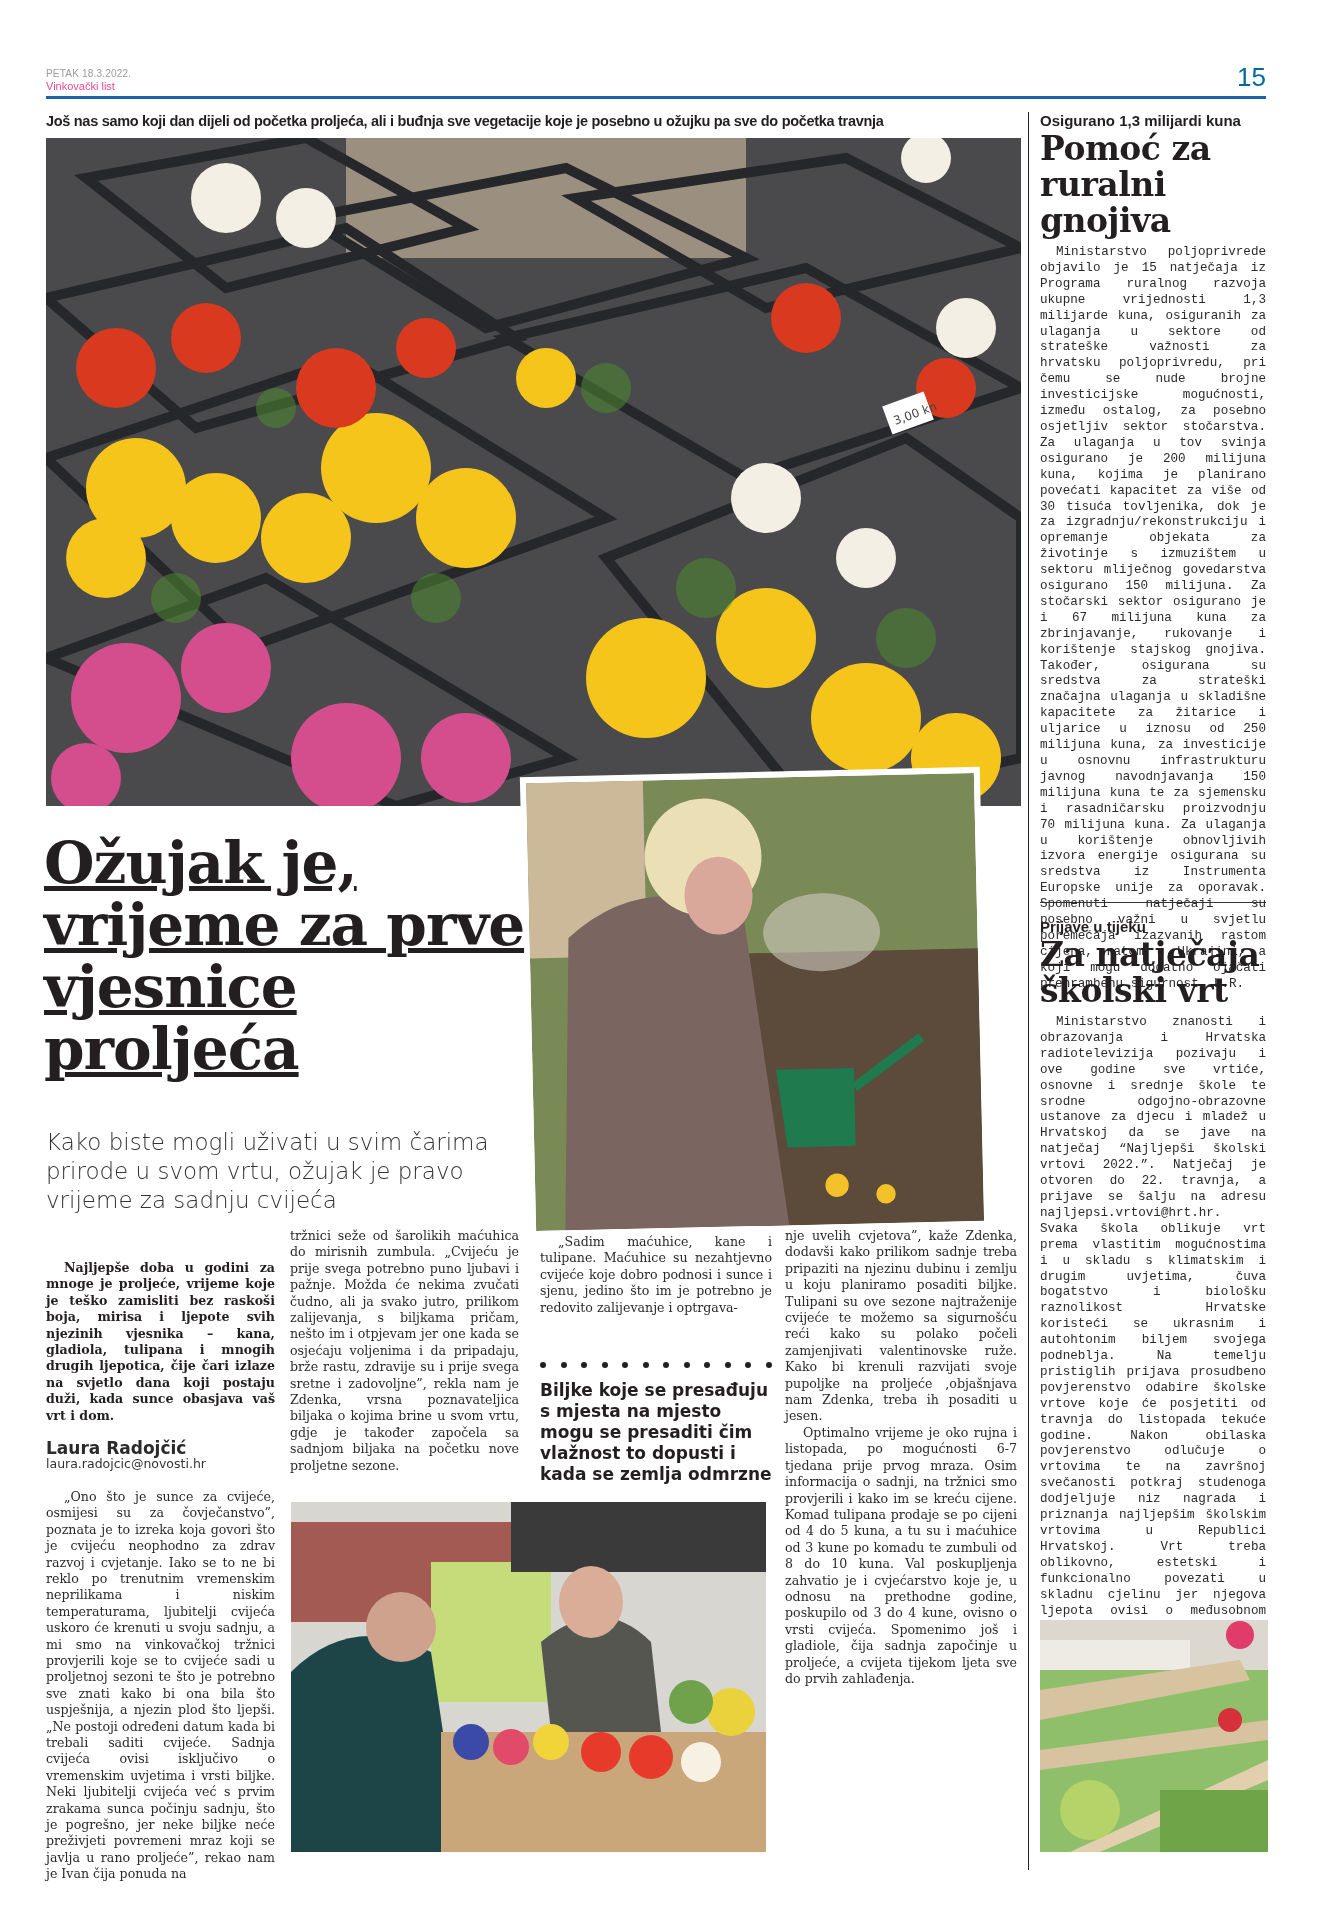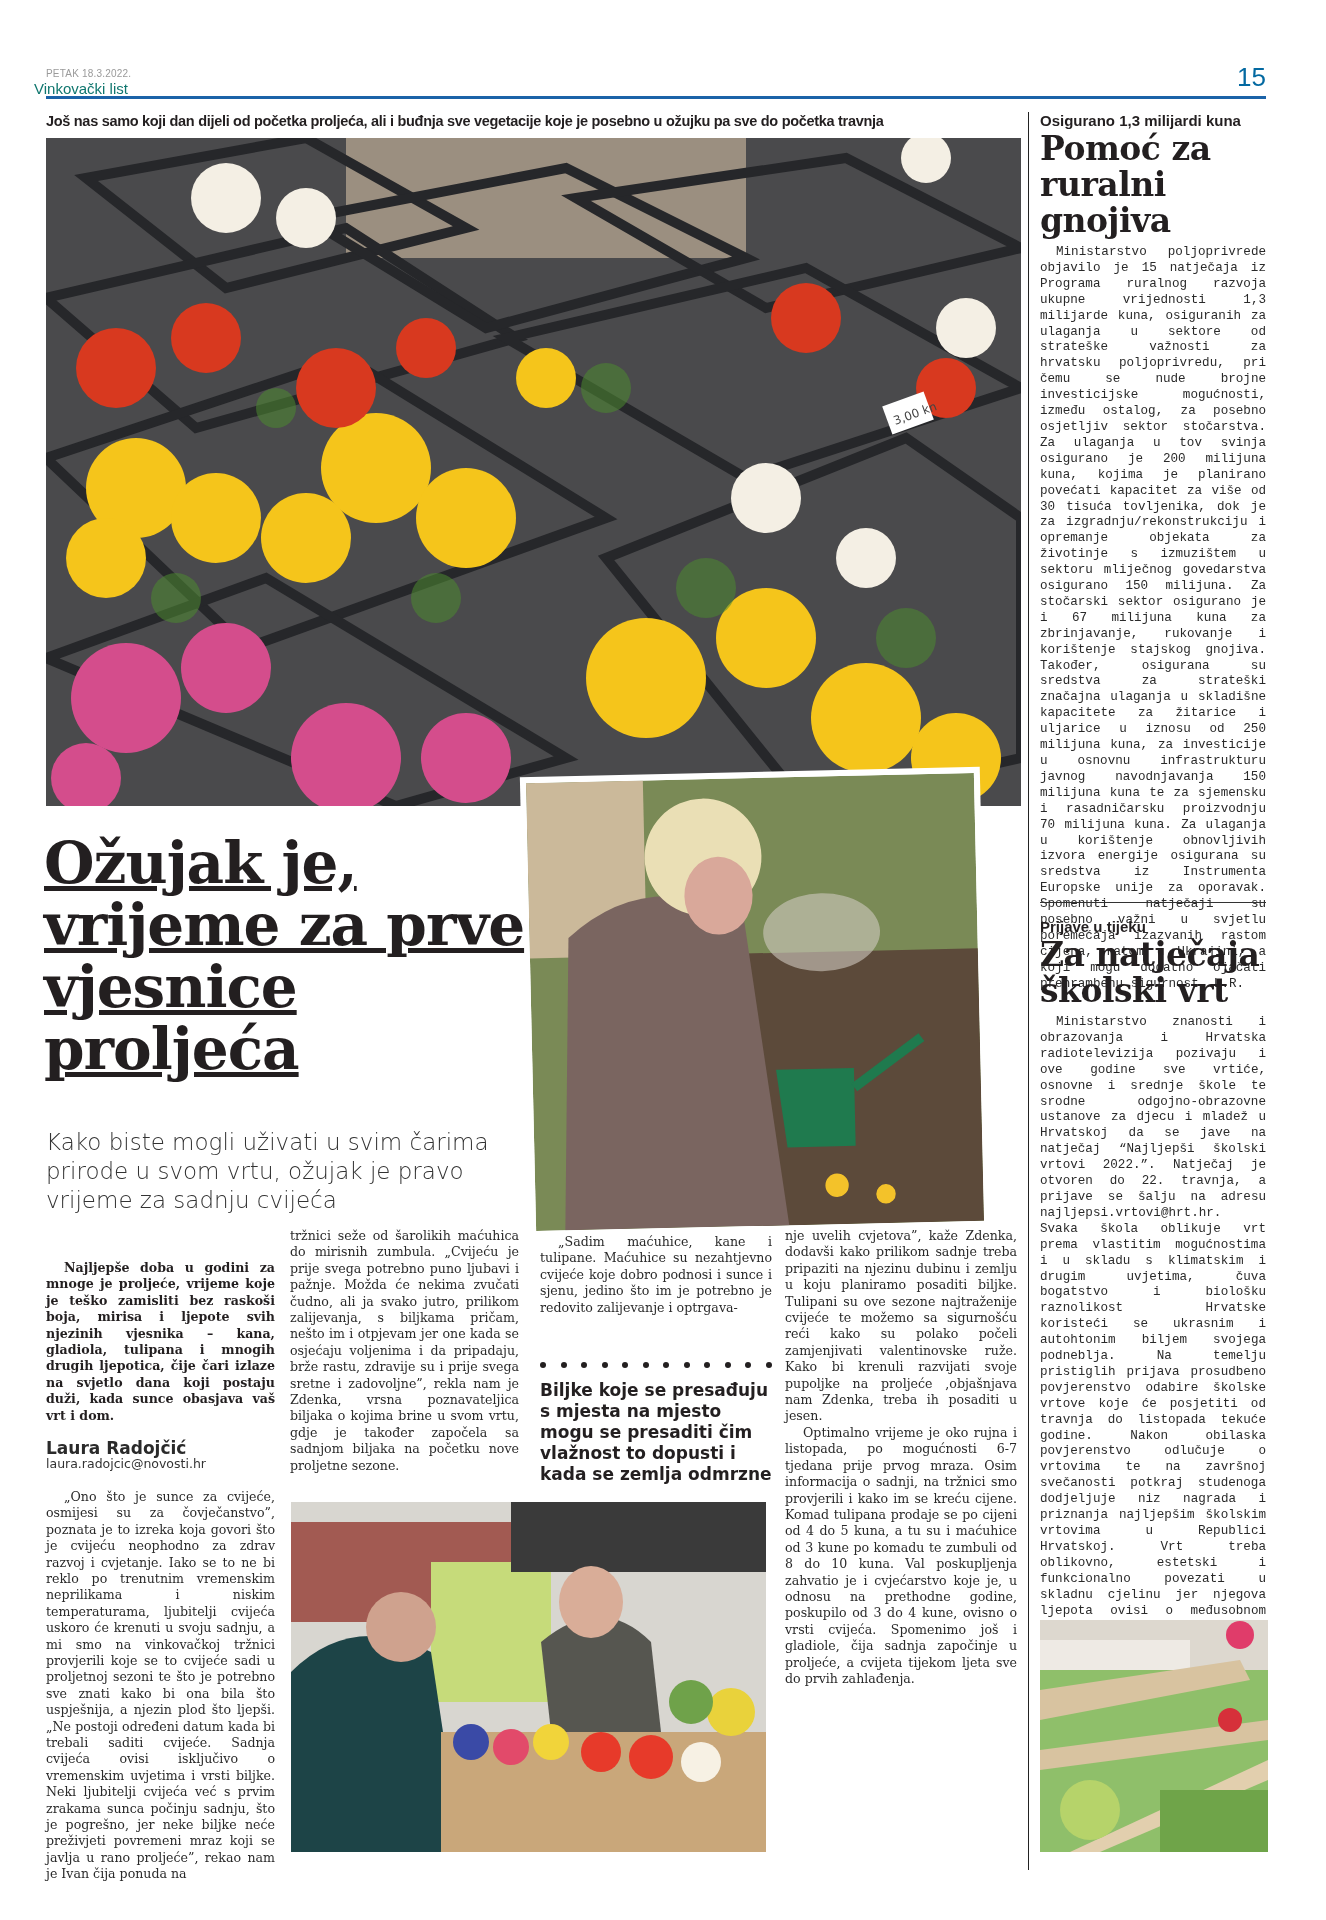--- a/index.html
+++ b/index.html
@@ -2,21 +2,21 @@
 <html><head>
 <meta charset="utf-8">
 <style>
   html, body { margin:0; padding:0; background:#ffffff; }
   body { width:1326px; height:1920px; position:relative; overflow:hidden; color:#231f20; }
   .abs { position:absolute; }
   .lib { font-family:"Liberation Sans", sans-serif; }
 
   
   .date { left:46px; top:68px; font-size:10px; color:#9a9a9a; letter-spacing:0.2px; }
-  .paper { left:34px; top:80px; font-size:15px; color:#0f766e; }
+  .paper { left:46px; top:80px; font-size:11px; color:#ec4899; }
   .pageno { right:60px; top:62px; font-size:26px; color:#0369a1; font-family:"Liberation Sans", sans-serif; font-weight:300; }
   .rule { left:46px; top:96px; width:1220px; height:3px; background:#1b63a8; }
 
   .kicker-main { left:46px; top:113px; width:975px; font-family:"Liberation Sans", sans-serif; font-weight:bold; font-size:14.5px; letter-spacing:-0.3px; white-space:nowrap; overflow:hidden; }
   .vline { left:1028px; width:1px; background:#222; }
 
   
   .photo { overflow:hidden; }
   .photo svg { display:block; width:100%; height:100%; }
 

